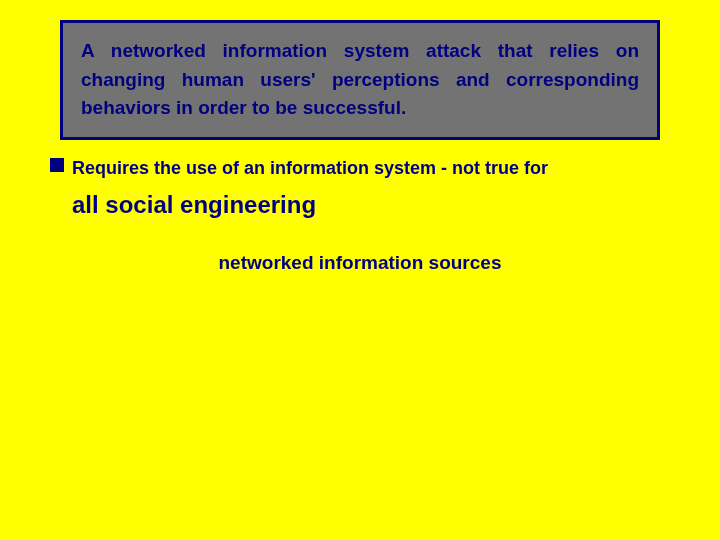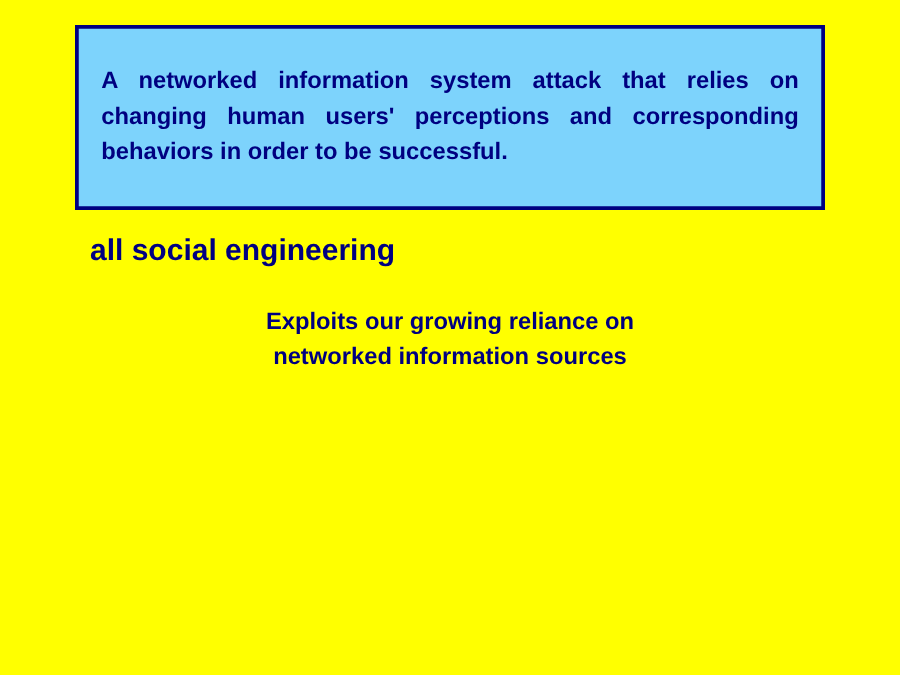--- a/index.html
+++ b/index.html
@@ -45,23 +45,23 @@
       border: 3px solid #000080;
       padding: 4px 14px;
       font-size: 22px;
       font-weight: bold;
       color: #000080;
       background: #ffff00;
     }
 
     .definition-box {
       border: 3px solid #000080;
-      padding: 28px 18px;
+      padding: 14px 18px;
       margin: 0 30px 14px 30px;
-      background: #7dd3fc;
+      background: #737373;
     }
 
     .definition-box p {
       font-size: 19px;
       font-weight: bold;
       color: #000080;
       line-height: 1.5;
       text-align: justify;
     }
 
@@ -115,23 +115,26 @@
 
 <div class="slide-container">
 
 
   <div class="definition-box">
     <p>A  networked  information  system attack  that  relies  on  changing human  users'  perceptions  and corresponding behaviors in order to be successful.</p>
   </div>
 
   <div class="bullet-section">
 
+    <div class="bullet-item">
+      <span class="bullet-sq"></span>
+      <span class="bullet-text">Requires the use of an information system - not true for</span>
+    </div>
     <div class="indent-text">all social  engineering</div>
 
 
   </div>
 
   <div class="footer-section">
-    <div>Exploits our growing reliance on</div>
     <div>networked information sources</div>
   </div>
 
 </div>
 
 </body></html>

